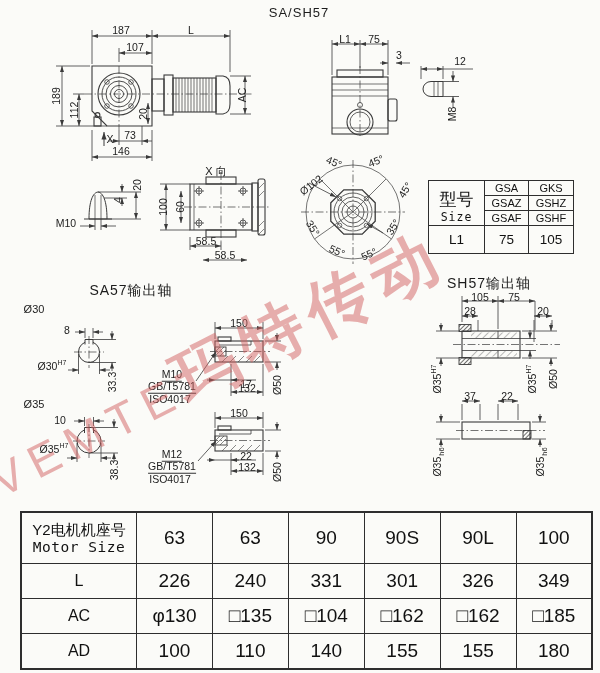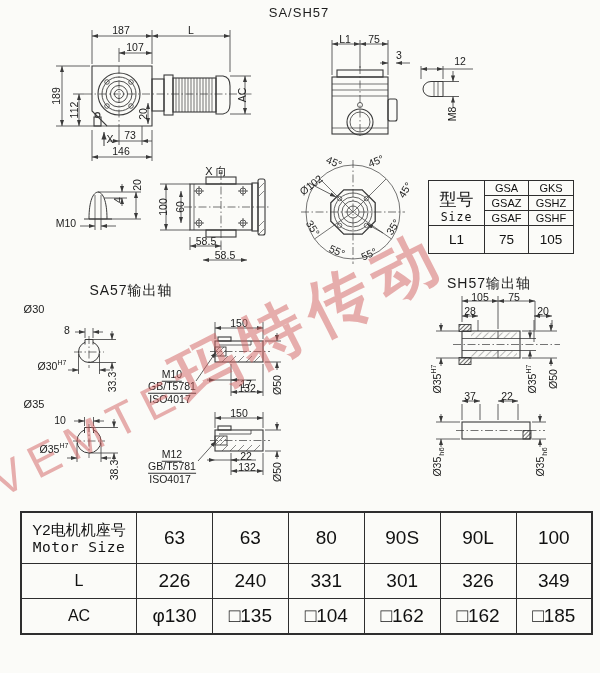--- a/index.html
+++ b/index.html
@@ -416,21 +416,21 @@
 
   <table id="motorTable">
     <tbody>
         <tr>
       <td class="hd" style="width:114px">
         <div class="cn">Y2电机机座号</div>
         <div class="en">Motor Size</div>
       </td>
       <td class="hd">63</td>
       <td class="hd">63</td>
-      <td class="hd">80</td>
+      <td class="hd">90</td>
       <td class="hd">90S</td>
       <td class="hd">90L</td>
       <td class="hd">100</td>
     </tr>
     <tr>
       <td class="rowlab">L</td>
       <td>226</td>
       <td>240</td>
       <td>331</td>
       <td>301</td>
@@ -439,18 +439,27 @@
     </tr>
     <tr>
       <td class="rowlab">AC</td>
       <td>φ130</td>
       <td>□135</td>
       <td>□104</td>
       <td>□162</td>
       <td>□162</td>
       <td>□185</td>
     </tr>
+    <tr>
+      <td class="rowlab">AD</td>
+      <td>100</td>
+      <td>110</td>
+      <td>140</td>
+      <td>155</td>
+      <td>155</td>
+      <td>180</td>
+    </tr>
   </tbody>
     </table>
 
   <div id="watermark"><span class="wl">VEMTE</span><span class="wc">玛特传动</span></div>
 
 </div>
 
 </body></html>

